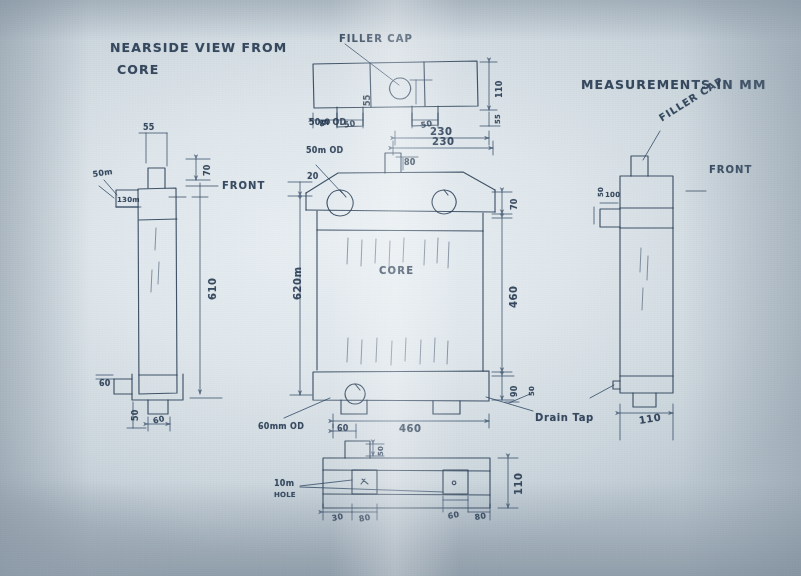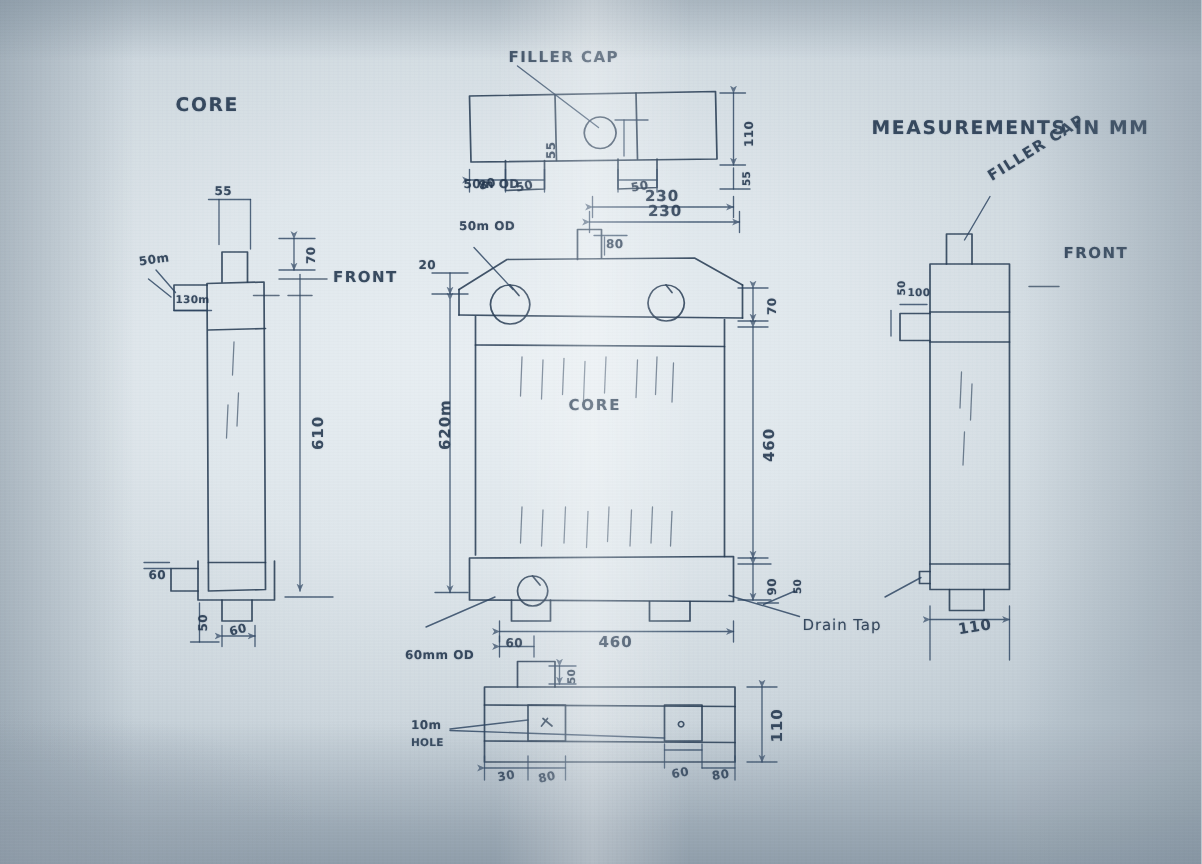--- a/index.html
+++ b/index.html
@@ -290,47 +290,48 @@
       <path class="dimL" d="M443,500 L468,500"></path>
       <path class="dimL" d="M443,496 L443,512 M468,496 L468,512"></path>
       <path class="dimL" d="M468,512 L490,512"></path>
       <path class="dimL" d="M490,504 L490,520"></path>
 
       <path class="dimL" d="M508,458 L508,508" marker-start="url(#ah)" marker-end="url(#ah2)"></path>
       <path class="dimL" d="M498,458 L518,458 M498,508 L518,508"></path>
     </g>
   </svg>
 
+  <div class="hw lg" style="left:110px;top:40px;">NEARSIDE  VIEW FROM</div>
   <div class="hw lg" style="left:117px;top:62px;">CORE</div>
   <div class="hw lg" style="left:581px;top:77px;">MEASUREMENTS IN  MM</div>
 
   <div class="hw m" style="left:339px;top:33px;letter-spacing:1px;">FILLER CAP</div>
   <div class="hw m" style="left:657px;top:114px;transform:rotate(-32deg);transform-origin:left top;letter-spacing:1px;">FILLER CAP</div>
   <div class="hw m" style="left:222px;top:180px;letter-spacing:1px;">FRONT</div>
   <div class="hw m" style="left:709px;top:164px;letter-spacing:1px;">FRONT</div>
   <div class="hw m" style="left:379px;top:265px;letter-spacing:1.2px;">CORE</div>
-  <div class="hw m" style="left:535px;top:412px;font-weight:400;">Drain Tap</div>
+  <div class="hw m" style="left:535px;top:412px;font-weight:700;">Drain Tap</div>
   <div class="hw s" style="left:274px;top:479px;">10m</div>
   <div class="hw xs" style="left:274px;top:491px;">HOLE</div>
 
   <div class="hw s" style="left:309px;top:118px;">50m OD</div>
   <div class="hw s" style="left:306px;top:146px;">50m OD</div>
-  <div class="hw s" style="left:258px;top:432px;margin-left:12px;">60mm OD</div>
+  <div class="hw s" style="left:258px;top:422px;">60mm OD</div>
   <div class="hw s" style="left:92px;top:170px;transform:rotate(-8deg);transform-origin:left top;">50m</div>
   <div class="hw xs" style="left:117px;top:196px;">130m</div>
 
   <div class="hw s rot90" style="left:495px;top:98px;">110</div>
   <div class="hw xs rot90" style="left:494px;top:124px;">55</div>
   <div class="hw s rot90" style="left:363px;top:106px;">55</div>
   <div class="hw s" style="left:318px;top:120px;transform:rotate(-16deg);transform-origin:left top;">80</div>
   <div class="hw s" style="left:343px;top:121px;transform:rotate(-12deg);transform-origin:left top;">50</div>
   <div class="hw s" style="left:420px;top:121px;transform:rotate(-10deg);transform-origin:left top;">50</div>
   <div class="hw m" style="left:430px;top:126px;">230</div>
 
-  <div class="hw s" style="left:279px;top:172px;">20</div>
+  <div class="hw s" style="left:307px;top:172px;">20</div>
   <div class="hw s" style="left:404px;top:158px;">80</div>
   <div class="hw m" style="left:432px;top:136px;">230</div>
   <div class="hw s rot90" style="left:510px;top:210px;">70</div>
   <div class="hw m rot90" style="left:508px;top:308px;">460</div>
   <div class="hw s rot90" style="left:510px;top:397px;">90</div>
   <div class="hw xs rot90" style="left:528px;top:396px;">50</div>
   <div class="hw m rot90" style="left:292px;top:300px;">620m</div>
   <div class="hw m" style="left:399px;top:423px;">460</div>
   <div class="hw s" style="left:337px;top:424px;">60</div>
 

